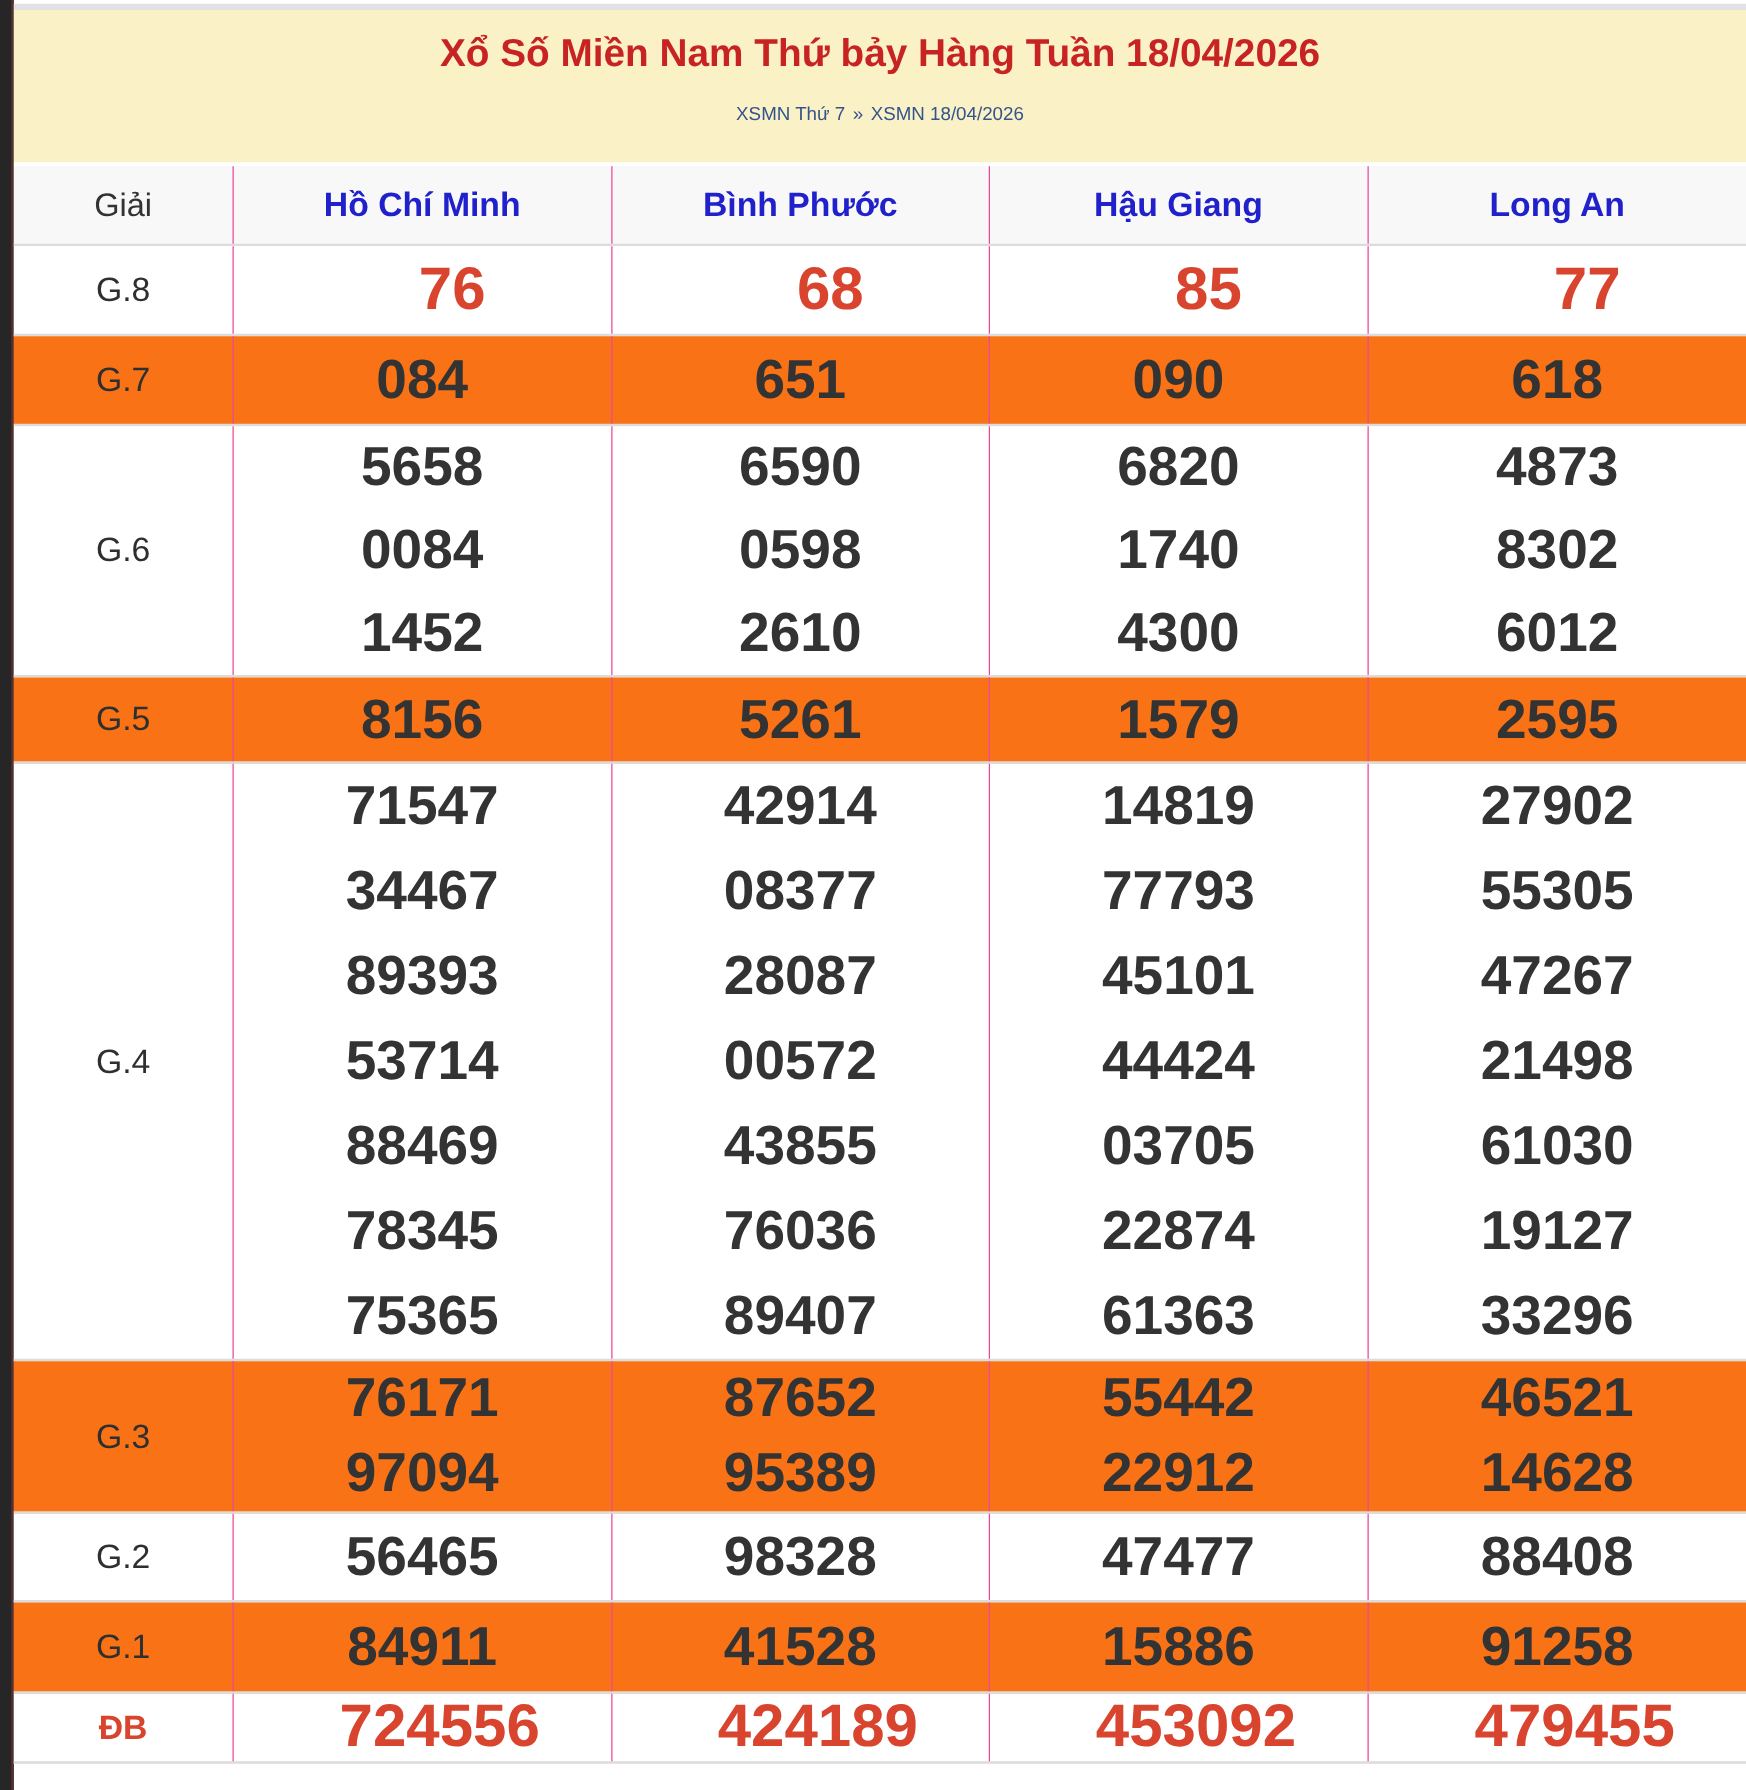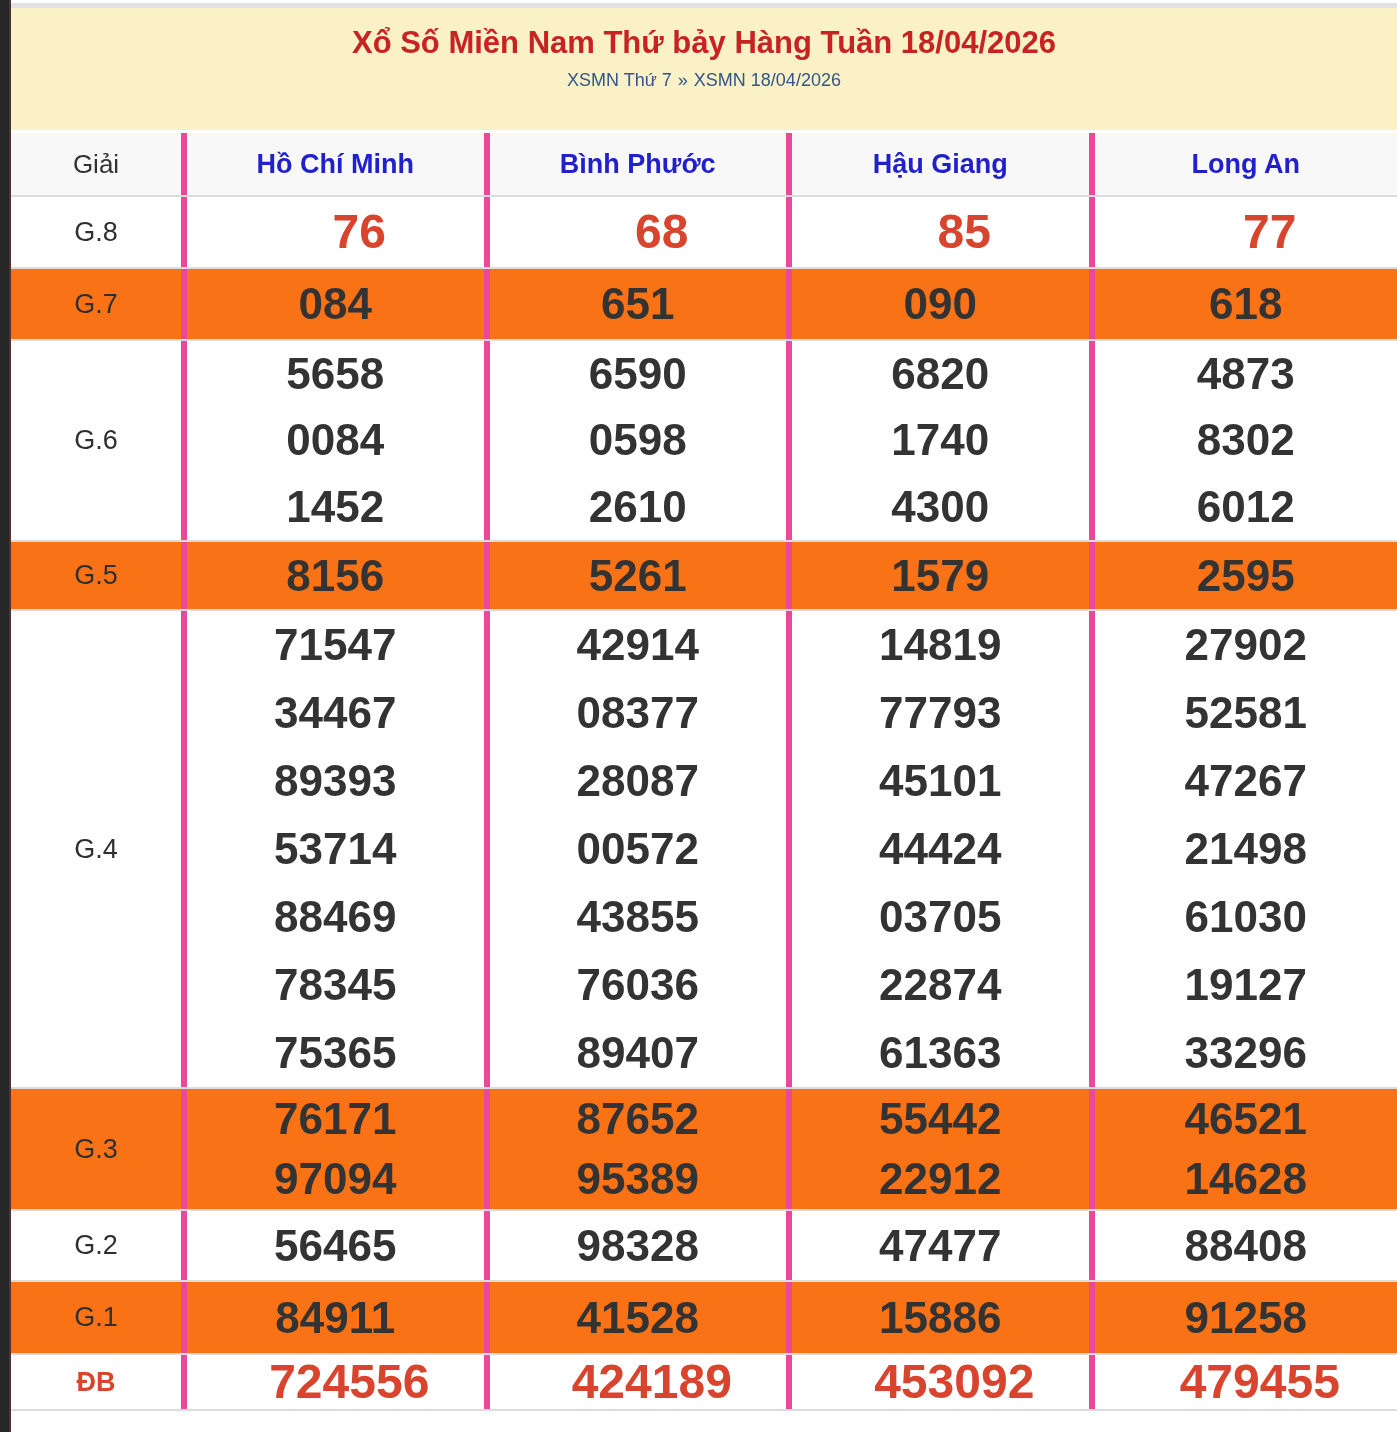--- a/index.html
+++ b/index.html
@@ -22,40 +22,40 @@
     height:122px;background:var(--header-bg,#faf1c6);
     text-align:center;overflow:hidden;
   }
   .page-title{
     margin:16px 0 0 0;
     font-size:31px;font-weight:bold;
     color:var(--title-red,#c82323);
     line-height:1.2;
   }
   .breadcrumb{
-    margin-top:9px;
-    font-size:18px;color:var(--breadcrumb-navy,#34558b);
+    margin-top:22px;
+    font-size:15px;color:var(--breadcrumb-navy,#34558b);
   }
   .breadcrumb a{color:var(--breadcrumb-navy,#34558b);text-decoration:none;cursor:pointer;}
   .breadcrumb .sep{margin:0 6px;}
   .gap{height:3px;background:#ffffff;}
   
   .t-row{
     display:grid;
     grid-template-columns:176px 1fr 1fr 1fr 1fr;
     border-bottom:2px solid #dcdcdc;
     box-sizing:border-box;
     background:#ffffff;
   }
   .t-row.stripe{background:#f97316;}
   .t-head{height:64px;background:#f8f8f8;}
   .t-label,.t-cell{
     display:flex;flex-direction:column;
     align-items:center;justify-content:center;
-    border-right:6px solid #ec4899;
+    border-right:1px solid #ec4899;
     box-sizing:border-box;
     min-width:0;
   }
   .t-cell:last-child{border-right:none;}
   .t-label{
     font-size:27px;color:#2f2f2f;
   }
   .t-head .t-label{font-size:26px;color:#333;}
   .province{
     font-size:27px;font-weight:bold;
@@ -202,21 +202,21 @@
             <div class="num">14819</div>
             <div class="num">77793</div>
             <div class="num">45101</div>
             <div class="num">44424</div>
             <div class="num">03705</div>
             <div class="num">22874</div>
             <div class="num">61363</div>
           </div>
           <div class="t-cell">
             <div class="num">27902</div>
-            <div class="num">52581</div>
+            <div class="num">55305</div>
             <div class="num">47267</div>
             <div class="num">21498</div>
             <div class="num">61030</div>
             <div class="num">19127</div>
             <div class="num">33296</div>
           </div>
         </div>
         <div class="t-row stripe" style="height: 122px;">
           <div class="t-label">G.3</div>
           <div class="t-cell">

